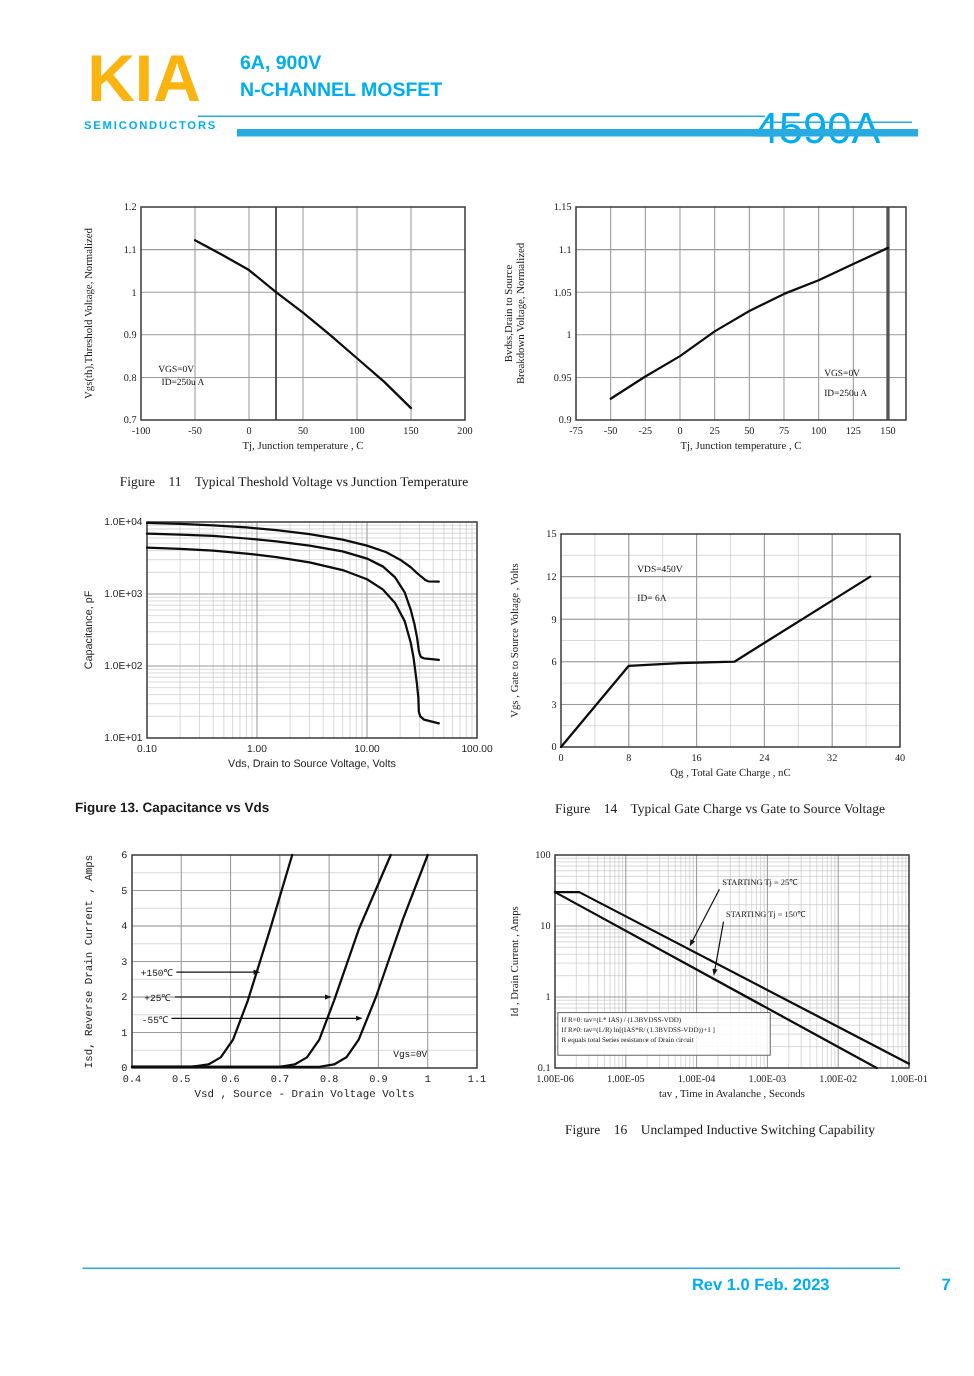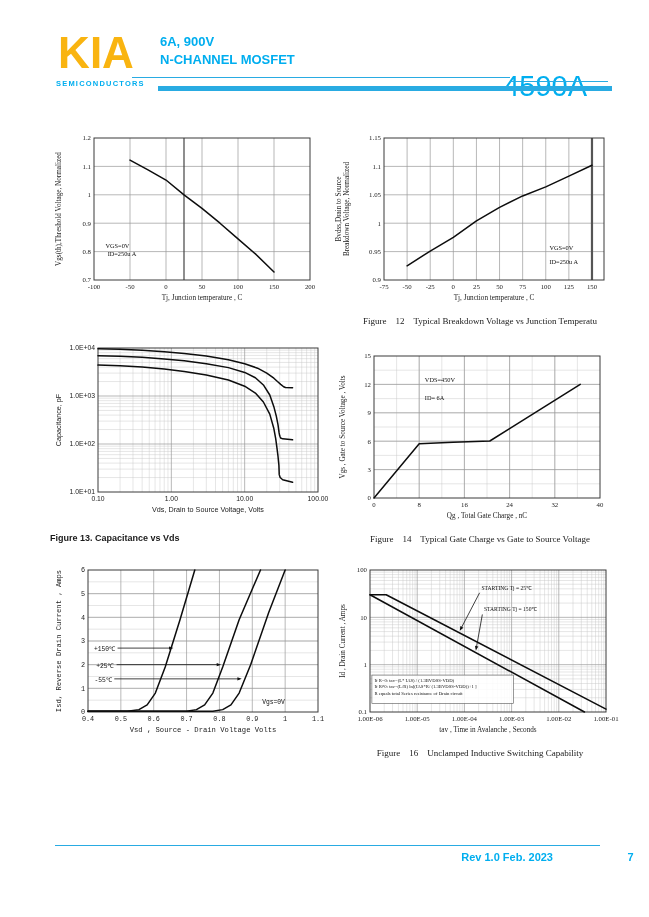--- a/index.html
+++ b/index.html
@@ -78,20 +78,21 @@
         <text x="41" y="123.89999999999996" text-anchor="end" font-family="&quot;Liberation Serif&quot;,serif" font-size="6.8" fill="#222">0.8</text>
         <text x="41" y="95.49999999999999" text-anchor="end" font-family="&quot;Liberation Serif&quot;,serif" font-size="6.8" fill="#222">0.9</text>
         <text x="41" y="67.09999999999998" text-anchor="end" font-family="&quot;Liberation Serif&quot;,serif" font-size="6.8" fill="#222">1</text>
         <text x="41" y="38.69999999999996" text-anchor="end" font-family="&quot;Liberation Serif&quot;,serif" font-size="6.8" fill="#222">1.1</text>
         <text x="41" y="10.3" text-anchor="end" font-family="&quot;Liberation Serif&quot;,serif" font-size="6.8" fill="#222">1.2</text>
         <text x="152" y="169.5" text-anchor="middle" font-family="&quot;Liberation Serif&quot;,serif" font-size="7.2" fill="#222">Tj, Junction temperature , C</text>
         <text x="11" y="79" text-anchor="middle" font-family="&quot;Liberation Serif&quot;,serif" font-size="7.2" fill="#222" transform="rotate(-90 11 79)">Vgs(th),Threshold Voltage, Normalized</text>
         <text x="55.52" y="118.19199999999998" font-family="&quot;Liberation Serif&quot;,serif" font-size="6.3" fill="#111">VGS=0V</text>
         <text x="57.68" y="126.42799999999998" font-family="&quot;Liberation Serif&quot;,serif" font-size="6.3" fill="#111">ID=250u A</text>
       </svg>
+    <div class="cap">Figure    11    Typical Theshold Voltage vs Junction Temperature</div>
   </div>
   <div class="fig" id="f12">
     <svg width="292" height="184" viewBox="0 0 292 184">
         <line x1="73.10924369747899" y1="8" x2="73.10924369747899" y2="150" stroke="#9a9a9a" stroke-width="0.7"></line>
         <line x1="96.21848739495798" y1="8" x2="96.21848739495798" y2="150" stroke="#9a9a9a" stroke-width="0.7"></line>
         <line x1="119.32773109243698" y1="8" x2="119.32773109243698" y2="150" stroke="#9a9a9a" stroke-width="0.7"></line>
         <line x1="142.43697478991595" y1="8" x2="142.43697478991595" y2="150" stroke="#9a9a9a" stroke-width="0.7"></line>
         <line x1="165.54621848739498" y1="8" x2="165.54621848739498" y2="150" stroke="#9a9a9a" stroke-width="0.7"></line>
         <line x1="188.65546218487395" y1="8" x2="188.65546218487395" y2="150" stroke="#9a9a9a" stroke-width="0.7"></line>
         <line x1="211.76470588235296" y1="8" x2="211.76470588235296" y2="150" stroke="#9a9a9a" stroke-width="0.7"></line>
@@ -119,21 +120,20 @@
         <text x="47" y="95.49999999999999" text-anchor="end" font-family="&quot;Liberation Serif&quot;,serif" font-size="6.8" fill="#222">1</text>
         <text x="47" y="67.09999999999995" text-anchor="end" font-family="&quot;Liberation Serif&quot;,serif" font-size="6.8" fill="#222">1.05</text>
         <text x="47" y="38.69999999999992" text-anchor="end" font-family="&quot;Liberation Serif&quot;,serif" font-size="6.8" fill="#222">1.1</text>
         <text x="47" y="10.3" text-anchor="end" font-family="&quot;Liberation Serif&quot;,serif" font-size="6.8" fill="#222">1.15</text>
         <text x="160" y="169.5" text-anchor="middle" font-family="&quot;Liberation Serif&quot;,serif" font-size="7.2" fill="#222">Tj, Junction temperature , C</text>
         <text x="7" y="79" text-anchor="middle" font-family="&quot;Liberation Serif&quot;,serif" font-size="7.2" fill="#222" transform="rotate(-90 7 79)">Bvdss,Drain to Source</text>
         <text x="15" y="79" text-anchor="middle" font-family="&quot;Liberation Serif&quot;,serif" font-size="7.2" fill="#222" transform="rotate(-90 15 79)">Breakdown Voltage, Normalized</text>
         <text x="215.46218487394958" y="120.46400000000003" font-family="&quot;Liberation Serif&quot;,serif" font-size="6.3" fill="#111">VGS=0V</text>
         <text x="215.46218487394958" y="134.09599999999998" font-family="&quot;Liberation Serif&quot;,serif" font-size="6.3" fill="#111">ID=250u A</text>
       </svg>
-    <div class="cap">Figure    12    Typical Breakdown Voltage vs Junction Temperatu</div>
   </div>
   <div class="fig" id="f13">
     <svg width="292" height="184" viewBox="0 0 292 184">
         <line x1="70.07553301535863" y1="6" x2="70.07553301535863" y2="150" stroke="#c6c6c6" stroke-width="0.45"></line>
         <line x1="82.98889201277524" y1="6" x2="82.98889201277524" y2="150" stroke="#c6c6c6" stroke-width="0.45"></line>
         <line x1="92.15106603071723" y1="6" x2="92.15106603071723" y2="150" stroke="#c6c6c6" stroke-width="0.45"></line>
         <line x1="99.2578003179747" y1="6" x2="99.2578003179747" y2="150" stroke="#c6c6c6" stroke-width="0.45"></line>
         <line x1="105.06442502813387" y1="6" x2="105.06442502813387" y2="150" stroke="#c6c6c6" stroke-width="0.45"></line>
         <line x1="109.97385626771218" y1="6" x2="109.97385626771218" y2="150" stroke="#c6c6c6" stroke-width="0.45"></line>
         <line x1="114.22659904607586" y1="6" x2="114.22659904607586" y2="150" stroke="#c6c6c6" stroke-width="0.45"></line>

